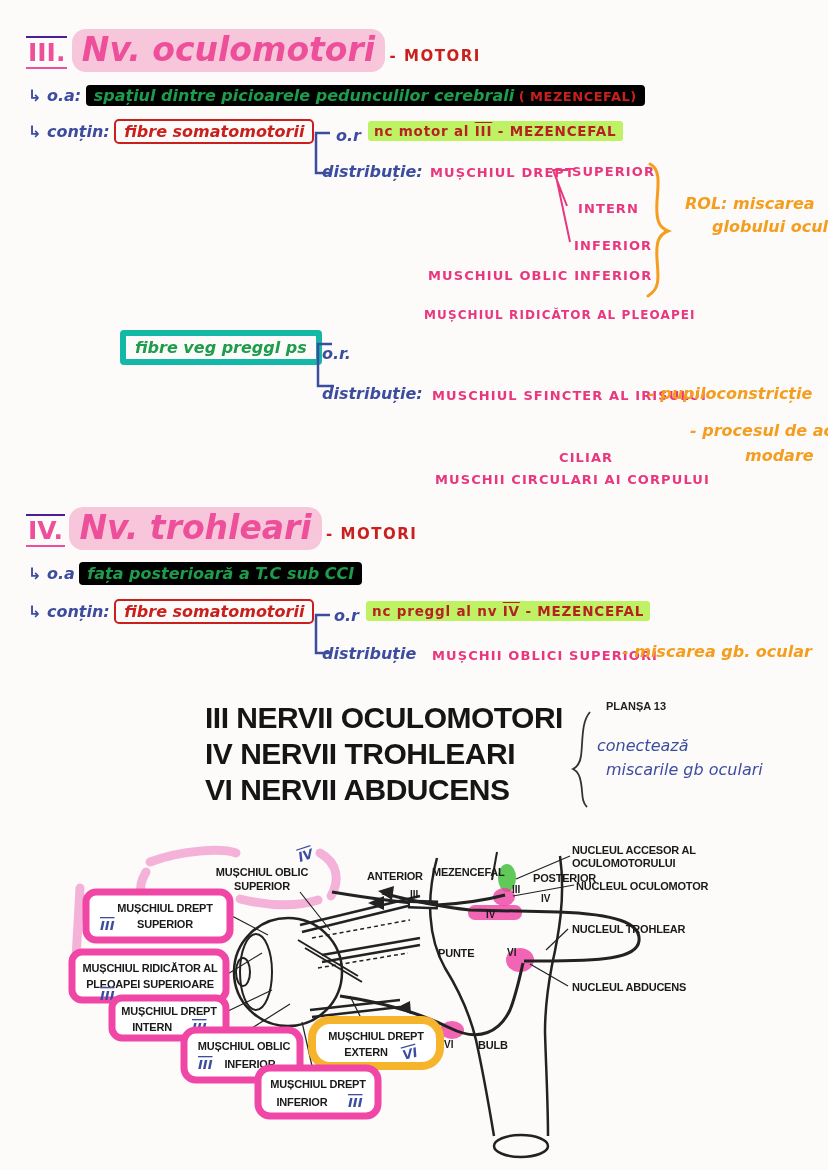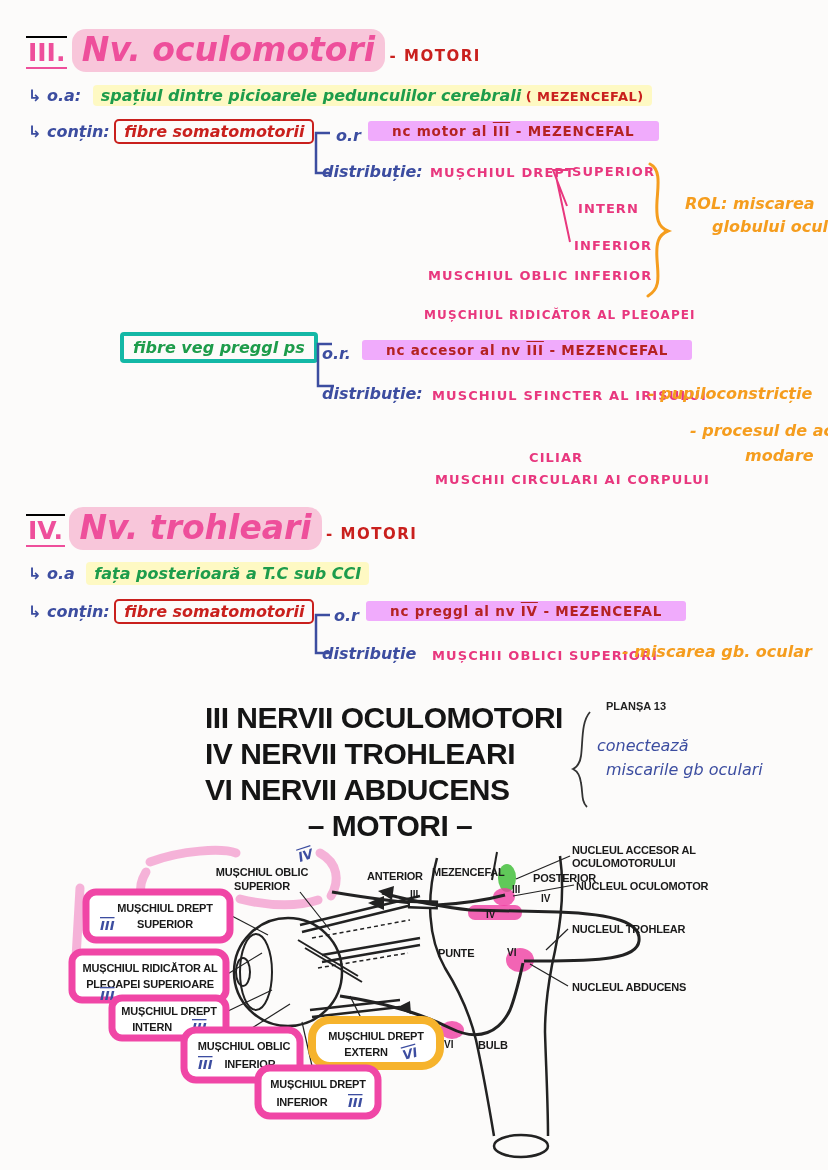--- a/index.html
+++ b/index.html
@@ -2,33 +2,33 @@
 <html><head>
 <meta charset="utf-8">
 <style>
   html,body{margin:0;padding:0;background:#e9e9e9;}
   #page{position:relative;width:828px;height:1170px;background:#fcfbfa;overflow:hidden;
         font-family:"Liberation Sans",sans-serif;}
   .abs{position:absolute;white-space:nowrap;}
   .script-title{font-family:"DejaVu Sans",sans-serif;font-style:italic;font-weight:bold;
         font-size:33px;color:#ee4f9b;background:#f8c6da;padding:1px 10px 3px;border-radius:14px;}
   .numeral{font-family:"DejaVu Sans",sans-serif;font-weight:bold;font-size:25px;color:#ee4f9b;
-        border-top:2px solid #000000;border-bottom:2px solid #ee4f9b;padding:0 2px;}
+        border-top:2px solid #4c1d95;border-bottom:2px solid #ee4f9b;padding:0 2px;}
   .motori{font-weight:bold;font-size:15px;color:#c9201d;letter-spacing:1.5px;
         font-family:"DejaVu Sans",sans-serif;}
   .arrowpre{font-family:"DejaVu Sans",sans-serif;font-style:italic;font-weight:bold;
         font-size:16px;color:#3c4da0;}
-  .hlpink{background:#fef9c3;padding:2px 8px;border-radius:4px;margin-left:7px;}
-  .hlyellow{background:#f0abfc;padding:2px 24px;border-radius:3px;}
+  .hlpink{background:#000000;padding:2px 8px;border-radius:4px;}
+  .hlyellow{background:#bef264;padding:2px 6px;border-radius:3px;}
   .oatext{font-family:"DejaVu Sans",sans-serif;font-style:italic;font-weight:bold;
         font-size:16px;color:#1d9c4b;}
   .parenred{font-family:"DejaVu Sans",sans-serif;font-weight:bold;font-size:13px;color:#c9201d;letter-spacing:.5px;}
   .redbox{border:2px solid #c9201d;border-radius:5px;padding:1px 8px;color:#c9201d;
         font-family:"DejaVu Sans",sans-serif;font-style:italic;font-weight:bold;font-size:16px;}
-  .greenbox{border:4px solid #14b8a6;border-radius:4px;padding:2px 9px;color:#1d9c4b;
+  .greenbox{border:6px solid #14b8a6;border-radius:4px;padding:2px 9px;color:#1d9c4b;
         font-family:"DejaVu Sans",sans-serif;font-style:italic;font-weight:bold;font-size:16px;}
   .yellowcaps{font-family:"DejaVu Sans",sans-serif;font-weight:bold;font-size:13.5px;
         color:#b42222;letter-spacing:.8px;}
   .nover{text-decoration:overline;}
   .pinkcaps{font-family:"DejaVu Sans",sans-serif;font-weight:bold;font-size:13px;
         color:#e8377e;letter-spacing:1.1px;}
   .distlabel{font-family:"DejaVu Sans",sans-serif;font-style:italic;font-weight:bold;
         font-size:16px;color:#3c4da0;}
   .orangehw{font-family:"DejaVu Sans",sans-serif;font-style:italic;font-weight:bold;
         font-size:16px;color:#f59d1e;}
@@ -77,31 +77,26 @@
   <div class="abs pinkcaps" style="left:574px;top:238px;">INFERIOR</div>
   <div class="abs orangehw" style="left:685px;top:194px;">ROL: miscarea</div>
   <div class="abs orangehw" style="left:712px;top:217px;">globului ocular</div>
   <div class="abs pinkcaps" style="left:428px;top:268px;">MUSCHIUL OBLIC INFERIOR</div>
   <div class="abs pinkcaps" style="left:424px;top:308px;font-size:12px;">MUȘCHIUL RIDICĂTOR AL PLEOAPEI</div>
 
   <div class="abs" style="left:120px;top:338px;">
     <span class="greenbox">fibre veg preggl ps</span>
   </div>
   <div class="abs distlabel" style="left:322px;top:344px;">o.r.</div>
-  <div class="abs" style="left:362px;top:341px;">
-    <span class="hlyellow yellowcaps"><span>nc accesor al nv</span>
-      <span class="nover">III</span>
-      <span>- MEZENCEFAL</span></span>
-  </div>
   <div class="abs distlabel" style="left:322px;top:384px;">distribuție:</div>
   <div class="abs pinkcaps" style="left:432px;top:388px;">MUSCHIUL SFINCTER AL IRISULUI</div>
   <div class="abs orangehw" style="left:648px;top:384px;">- pupiloconstricție</div>
   <div class="abs pinkcaps" style="left:435px;top:424px;margin-top:48px;">MUSCHII CIRCULARI AI CORPULUI</div>
   <div class="abs orangehw" style="left:690px;top:421px;">- procesul de aco-</div>
-  <div class="abs pinkcaps" style="left:529px;top:450px;">CILIAR</div>
+  <div class="abs pinkcaps" style="left:559px;top:450px;">CILIAR</div>
   <div class="abs orangehw" style="left:745px;top:446px;">modare</div>
 
   <div class="abs" style="left:26px;top:508px;">
     <span class="numeral">IV.</span>
     <span class="script-title">Nv. trohleari</span>
     <span class="motori">- MOTORI</span>
   </div>
   <div class="abs" style="left:28px;top:564px;">
     <span class="arrowpre">↳ o.a</span>
     <span class="hlpink oatext">fața posterioară a T.C sub CCI</span>
@@ -117,21 +112,20 @@
       <span>- MEZENCEFAL</span></span>
   </div>
   <div class="abs distlabel" style="left:322px;top:644px;">distribuție</div>
   <div class="abs pinkcaps" style="left:432px;top:648px;">MUȘCHII OBLICI SUPERIORI</div>
   <div class="abs orangehw" style="left:622px;top:642px;">- miscarea gb. ocular</div>
 
   <div class="abs heading" style="left:205px;top:700px;">
     <div>III NERVII OCULOMOTORI</div>
     <div>IV NERVII TROHLEARI</div>
     <div>VI NERVII ABDUCENS</div>
-    <div style="text-align:center;width:370px;">– MOTORI –</div>
   </div>
   <div class="abs plansa-label" style="left:606px;top:700px;">PLANȘA 13</div>
   <div class="abs bluenote" style="left:597px;top:736px;">conectează</div>
   <div class="abs bluenote" style="left:606px;top:760px;">miscarile gb oculari</div>
 
   <svg class="abs" style="left:0;top:0;" width="828" height="1170" viewBox="0 0 828 1170">
 
     <path d="M 330 133 H 316 V 173 H 332" fill="none" stroke="#3c4da0" stroke-width="2.5"></path>
     <path d="M 568 170 H 553 L 567 206 M 556 176 L 570 242" fill="none" stroke="#e8377e" stroke-width="2"></path>
     <path d="M 650 164 C 661 169 658 186 657 201 C 656 219 658 227 668 231 C 658 235 656 243 657 259 C 658 276 661 288 648 296" fill="none" stroke="#f59d1e" stroke-width="3" stroke-linecap="round"></path>

